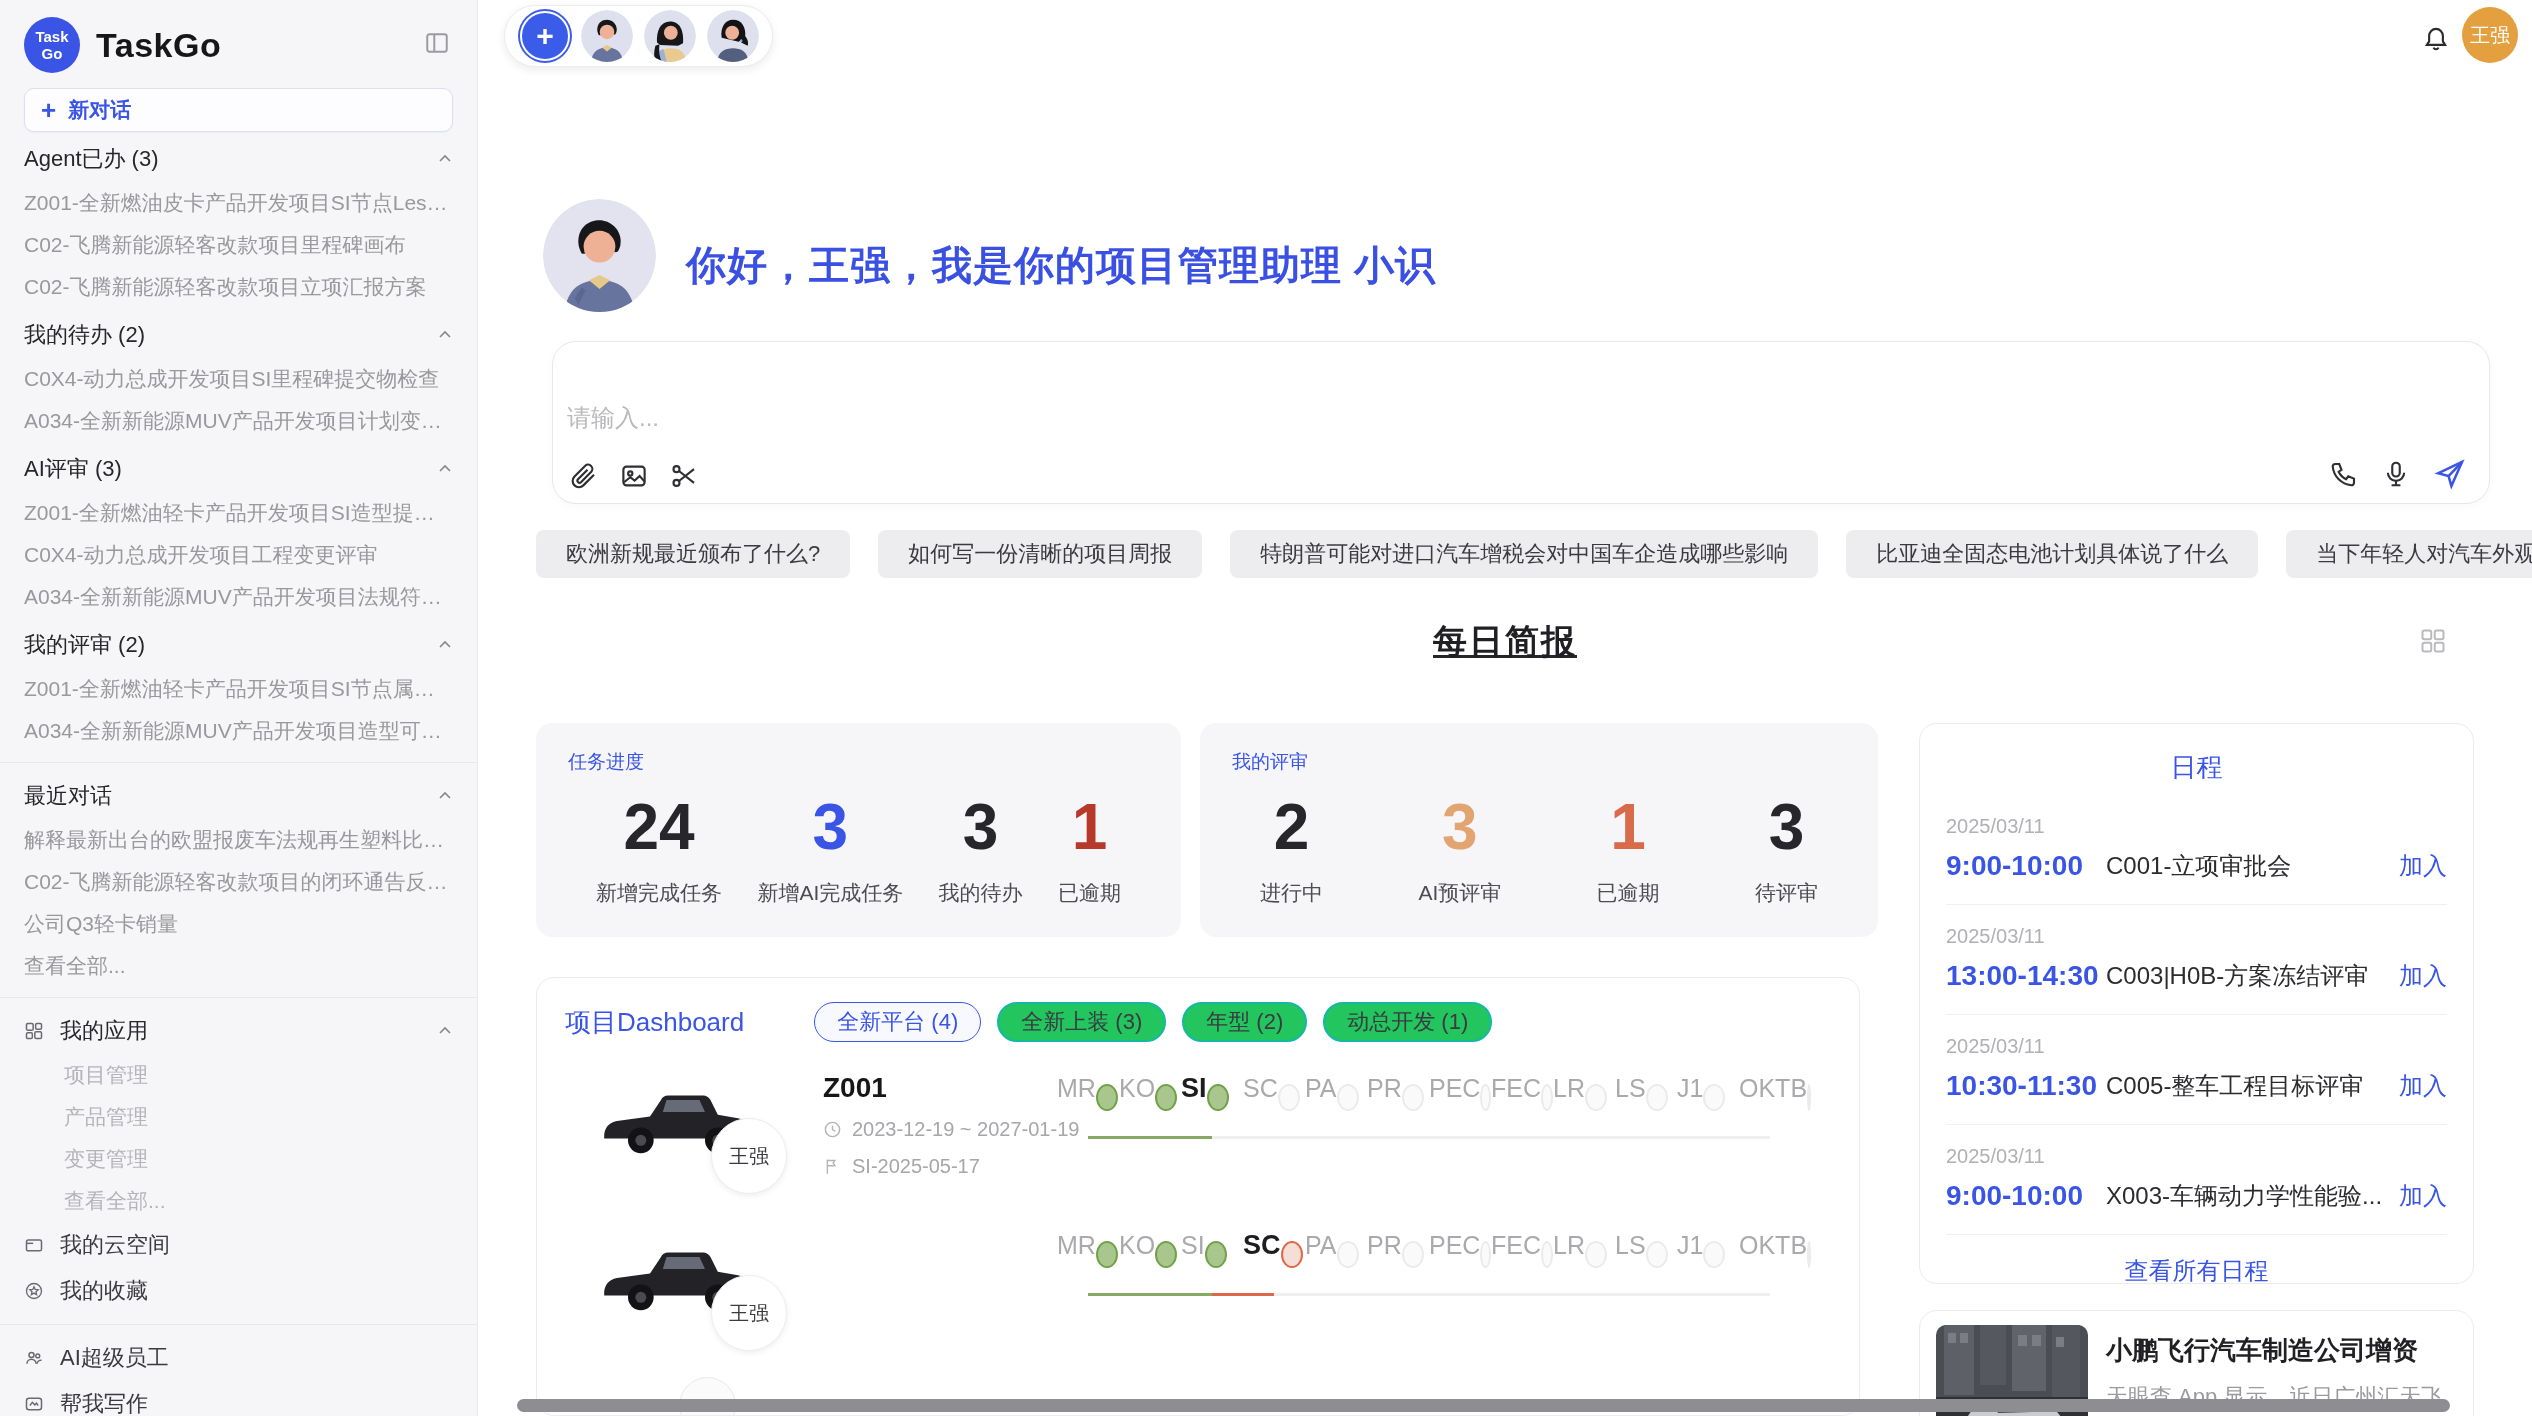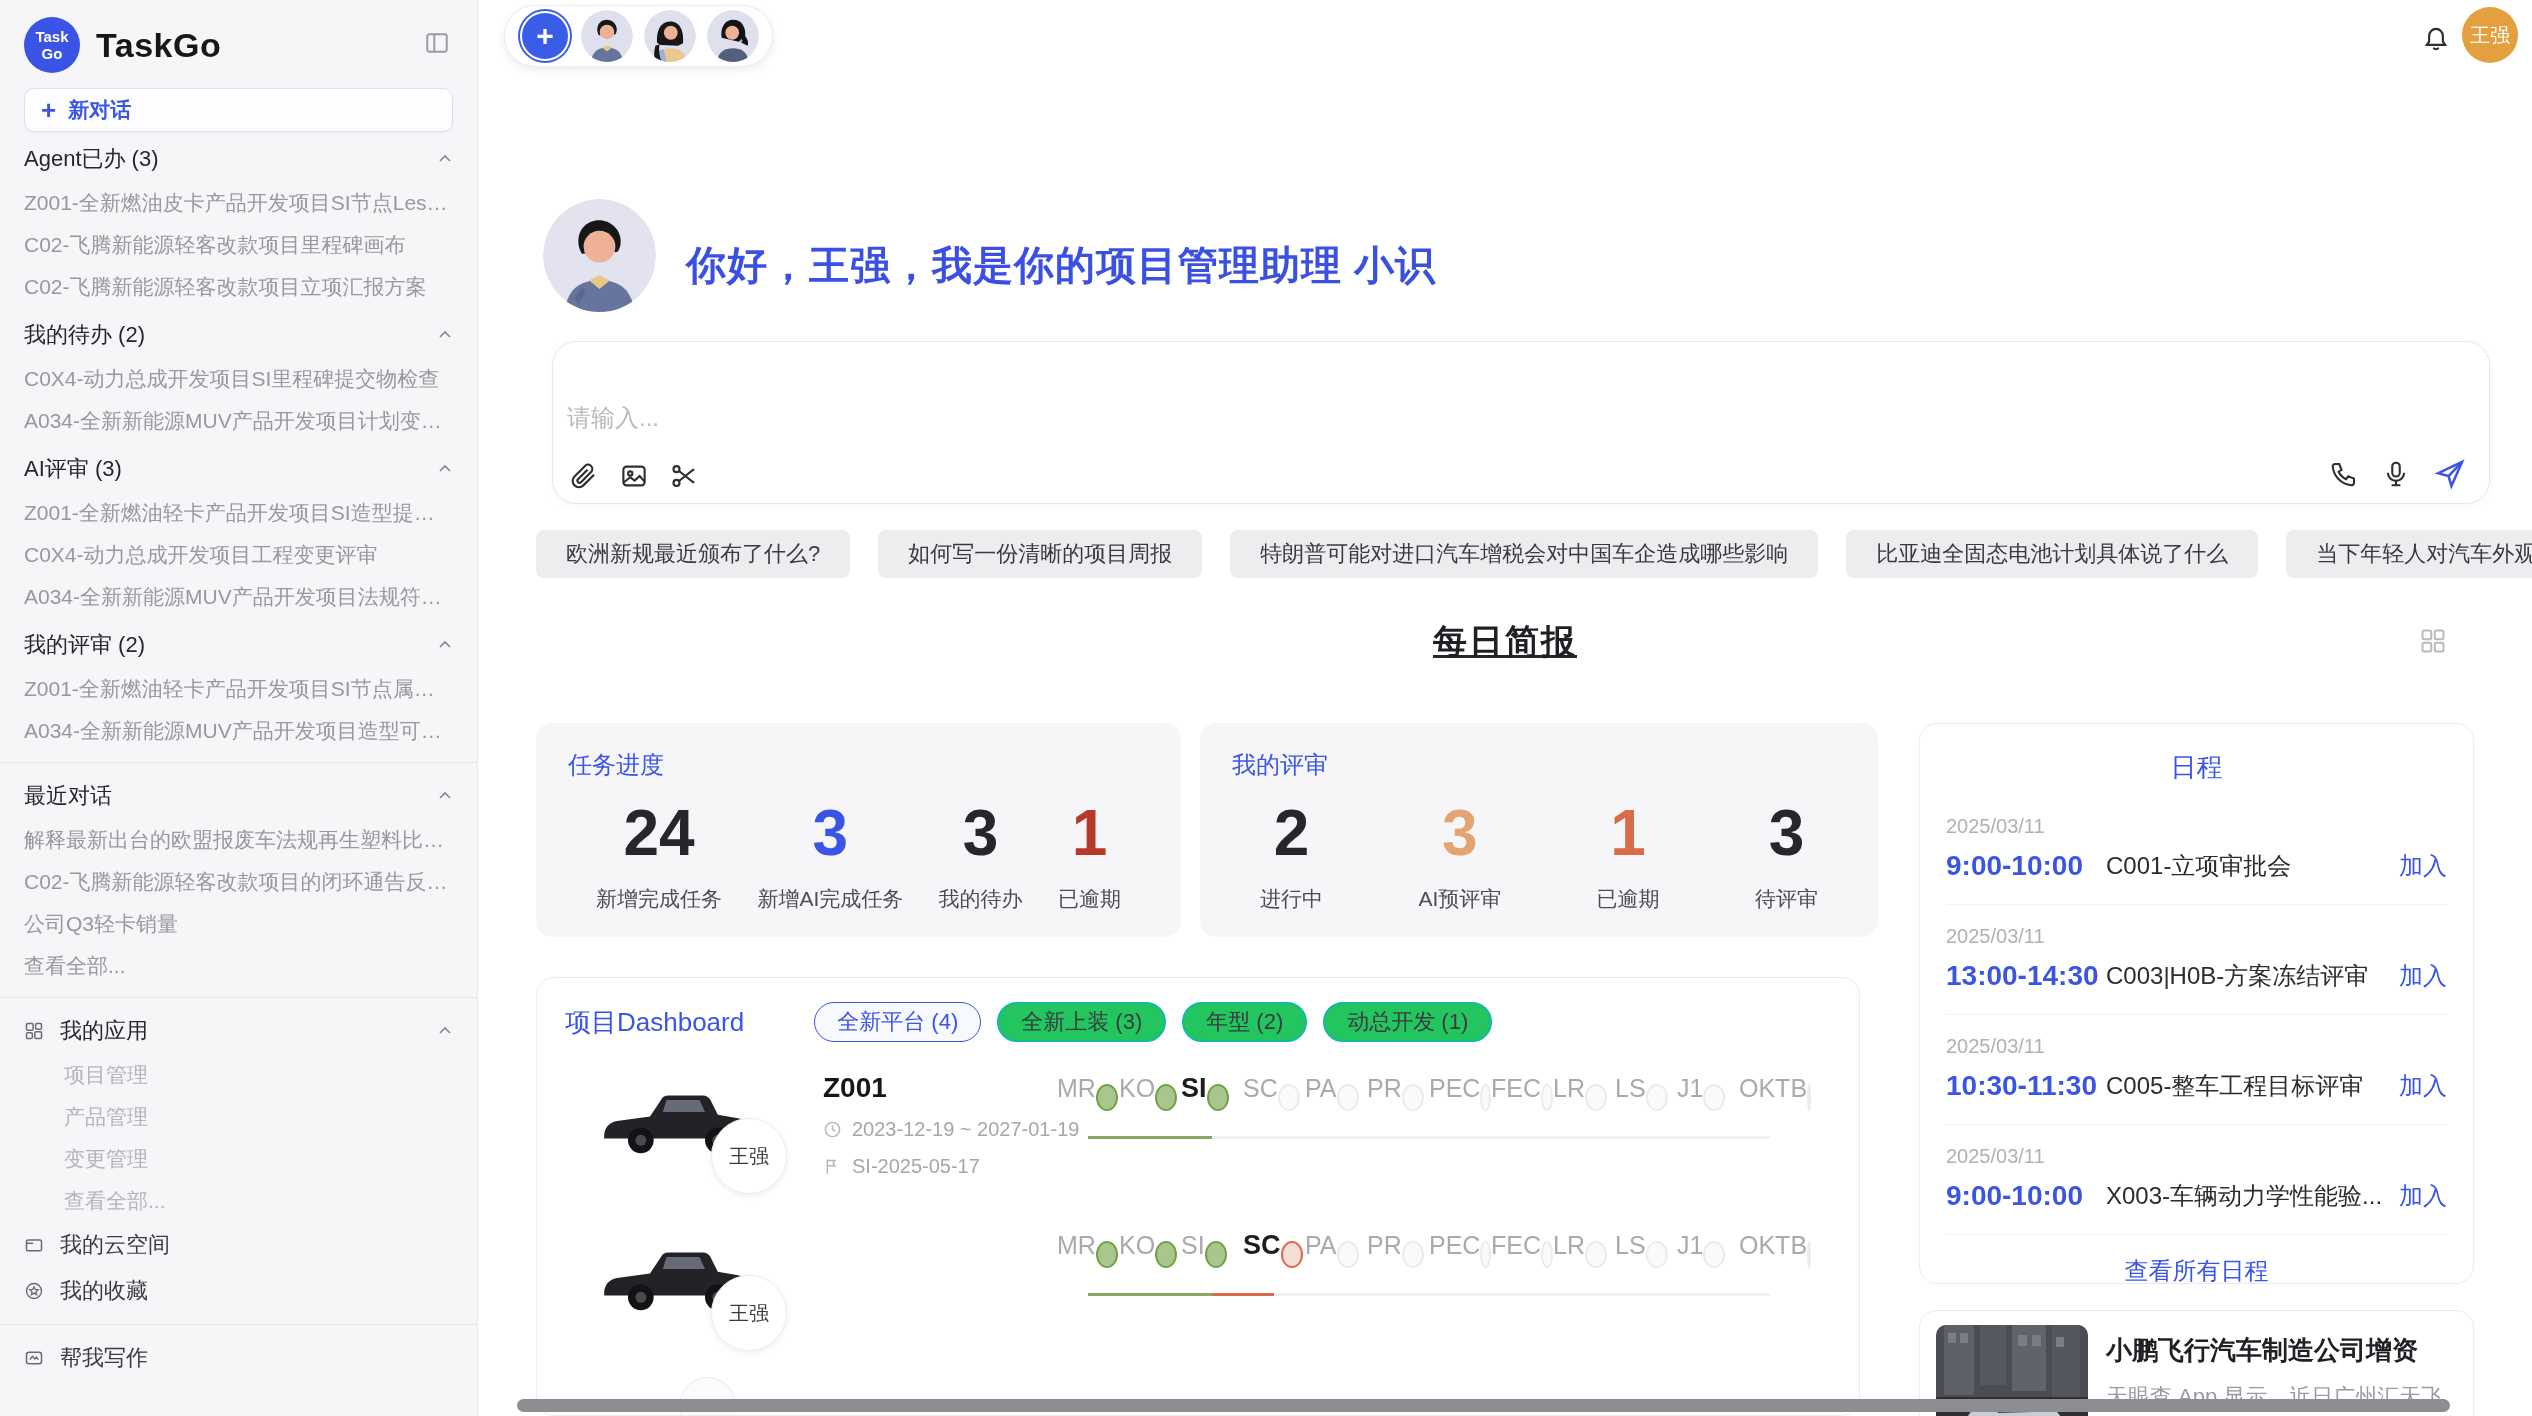--- a/index.html
+++ b/index.html
@@ -67,21 +67,21 @@
 
   .briefing-h { position:absolute; left:0; top:615px; width:1938px; height:54px;
     display:flex; align-items:center; justify-content:center;text-decoration:underline; }
   .briefing-title { font-size:34px; font-weight:bold; color:#1f1f24; letter-spacing:2px; }
   .grid-icon-btn { position:absolute; right:27px; top:12px; cursor:pointer; }
 
   .stat-card { position:absolute; top:723px; height:214px; background:#f6f6f8; border-radius:16px;
     padding:26px 32px; }
   .stat-card.left { left:0; width:645px; }
   .stat-card.right { left:664px; width:678px; }
-  .stat-title { font-size:24px; color:#3a55e6; }
+  .stat-title { font-size:19px; color:#3a55e6; }
   .stat-row { display:flex; justify-content:space-between; padding:0 28px; margin-top:14px; }
   .stat { text-align:center; }
   .stat .num { font-size:64px; font-weight:600; line-height:76px; }
   .stat .lab { font-size:21px; color:#4c4c52; margin-top:14px; }
   .n-dark{color:#26262b} .n-blue{color:#3a55e6} .n-red{color:#b6392a}
   .n-orange{color:#e2a470} .n-verm{color:#d96a4a}
 
   
   .dash-card { position:absolute; left:0; top:977px; width:1324px; height:439px; background:#fff;
     border:1px solid #ececee; border-radius:18px; overflow:hidden; }
@@ -242,20 +242,29 @@
   <div class="side-link">
     <svg width="20" height="20" viewBox="0 0 24 24" fill="none" stroke="#6a6a70" stroke-width="1.6">
         <circle cx="12" cy="12" r="9"></circle>
         <path d="M12 7l1.5 3.2 3.5.4-2.6 2.3.7 3.4-3.1-1.8-3.1 1.8.7-3.4L7 10.6l3.5-.4z"></path>
       </svg>
     <span>我的收藏</span>
   </div>
 
   <div class="side-div"></div>
 
+  <div class="side-link">
+    <svg width="20" height="20" viewBox="0 0 24 24" fill="none" stroke="#6a6a70" stroke-width="1.8">
+        <circle cx="9" cy="8.5" r="3"></circle>
+        <path d="M3.5 19a5.5 5.5 0 0 1 11 0"></path>
+        <circle cx="16.5" cy="9.5" r="2.3"></circle>
+        <path d="M15.5 19a5 5 0 0 1 5.5-4.3"></path>
+      </svg>
+    <span>AI超级员工</span>
+  </div>
   <div class="side-link">
     <svg width="20" height="20" viewBox="0 0 24 24" fill="none" stroke="#6a6a70" stroke-width="1.8">
         <rect x="3" y="5" width="18" height="14" rx="3"></rect>
         <path d="M7 14l3-4 3 3 2-2 2 3"></path>
       </svg>
     <span>帮我写作</span>
   </div>
 
 </div>
 

